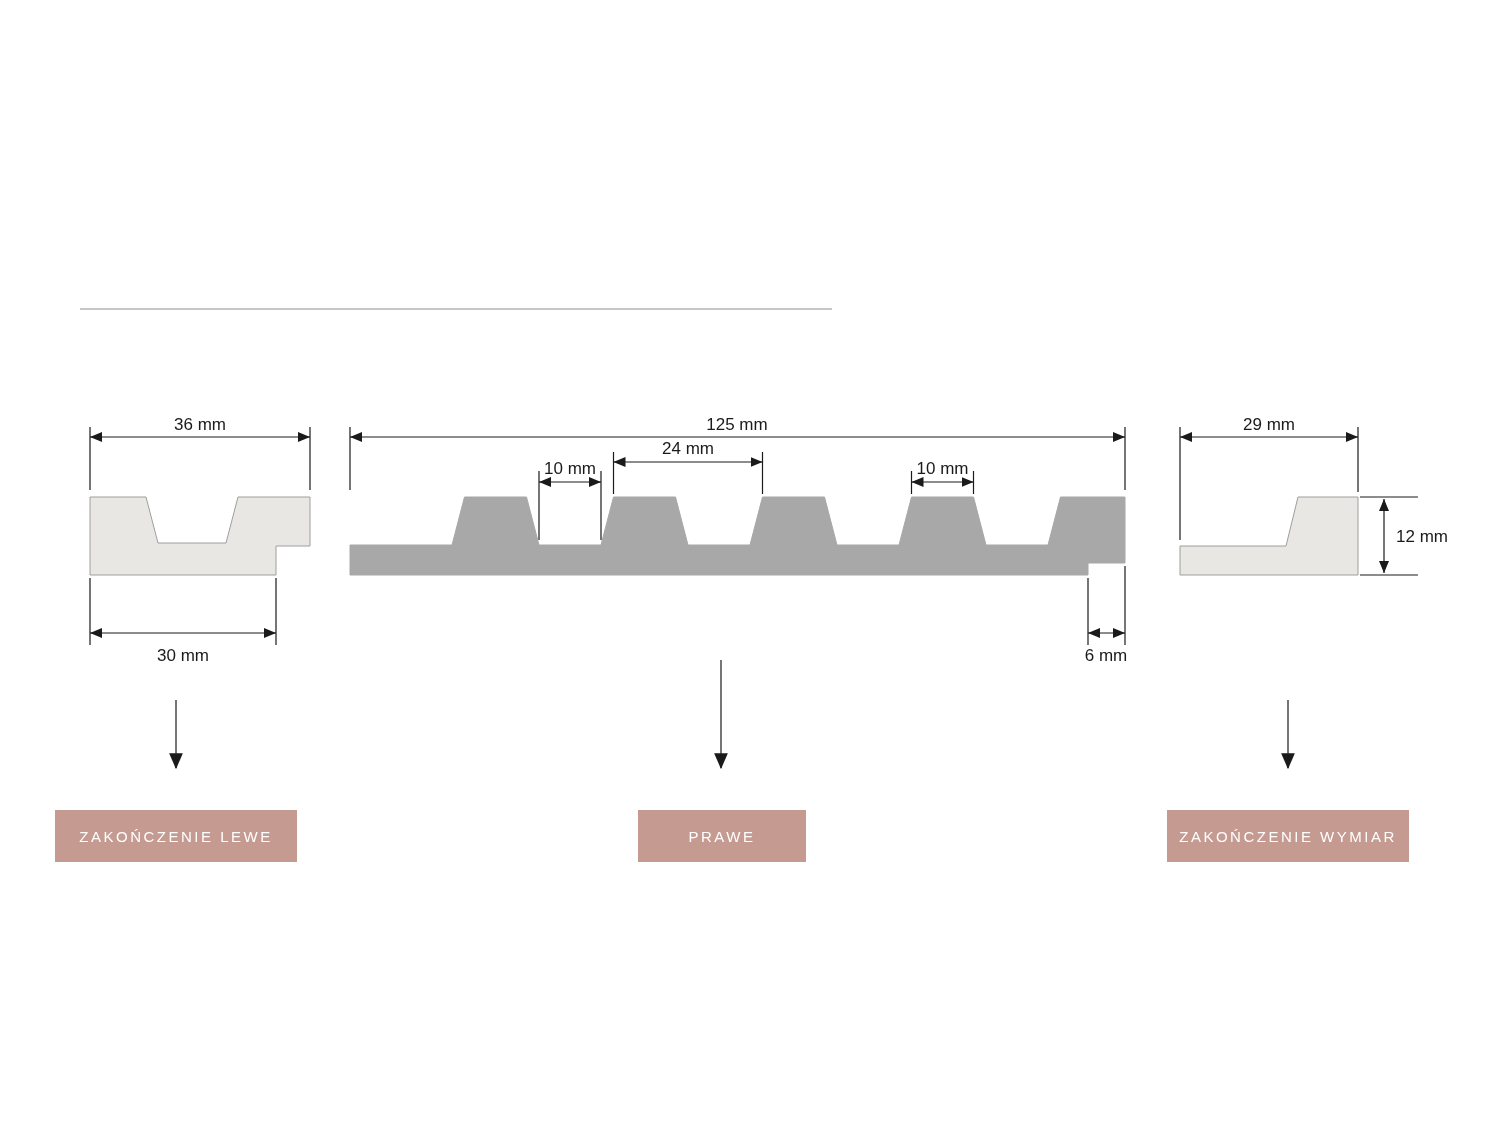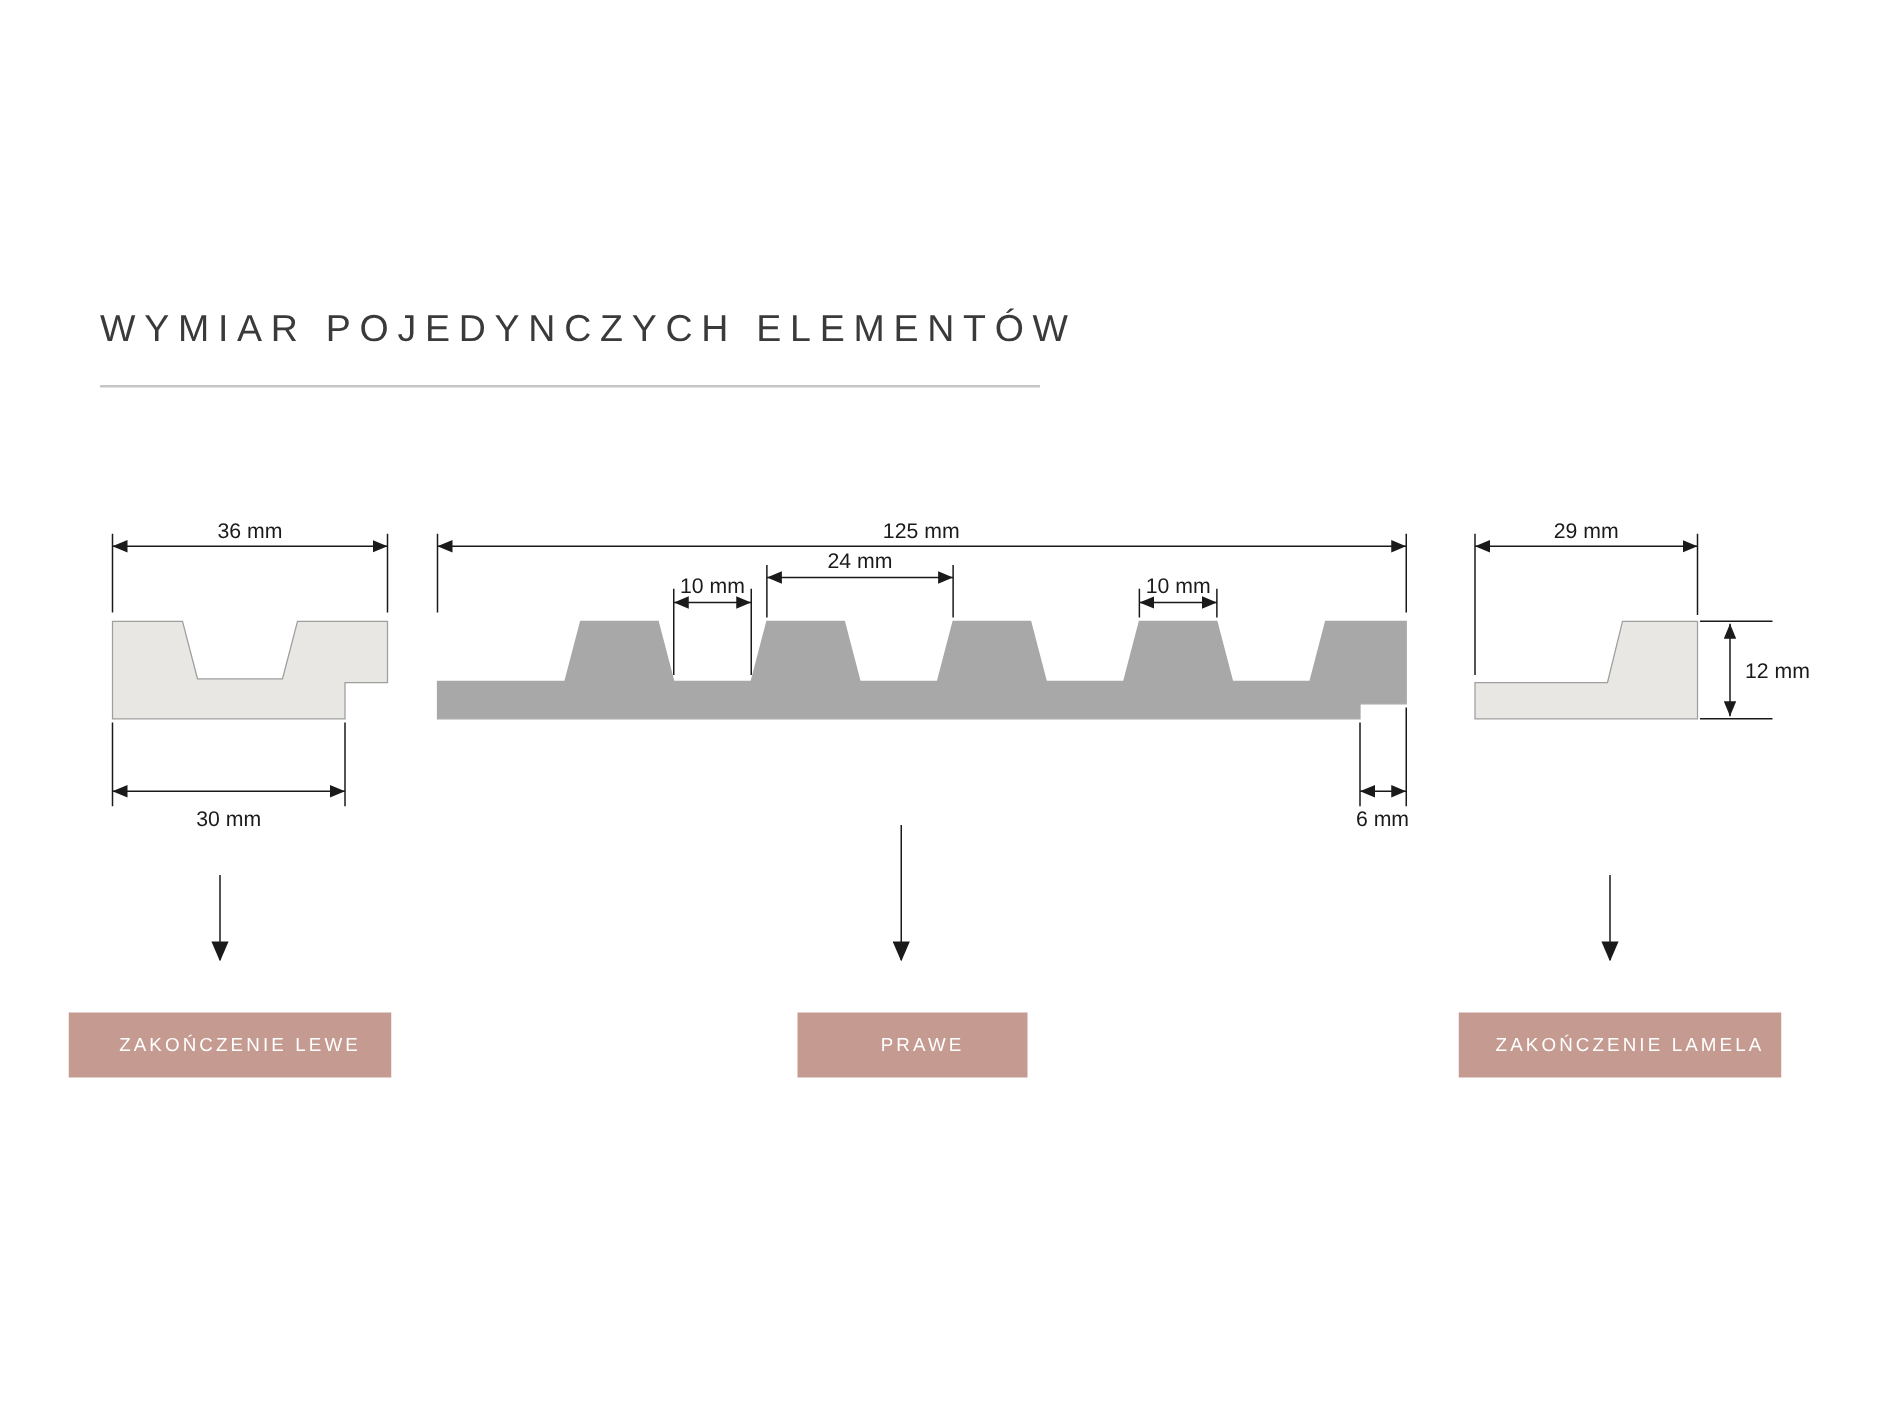--- a/index.html
+++ b/index.html
@@ -55,32 +55,30 @@
     position: absolute;
     height: 52px;
     display: flex;
     align-items: center;
     justify-content: center;
     background: var(--label_bg, #c49a91);
     color: var(--label_text, #ffffff);
     font-size: 15px;
     letter-spacing: 2.5px;
     white-space: nowrap;
-    padding-left: 16px;
   }
   .label-left  { left: 55px;   top: 810px; width: 242px; }
   .label-mid   { left: 638px;  top: 810px; width: 168px; }
   .label-right { left: 1167px; top: 810px; width: 242px; }
 </style>
 </head>
 <body>
 
 <div class="page">
 
-  <div class="title">WYMIAR POJEDYNCZYCH ELEMENTÓW</div>
   <div class="divider"></div>
 
   <svg class="diagram" width="1504" height="1130" viewBox="0 0 1504 1130" xmlns="http://www.w3.org/2000/svg">
     <defs>
       <marker id="dimArrow" markerUnits="userSpaceOnUse" markerWidth="12" markerHeight="10" viewBox="0 0 12 10" refX="12" refY="5" orient="auto-start-reverse">
         <path class="arrowhead" d="M0,0 L12,5 L0,10 Z"></path>
       </marker>
       <marker id="bigArrow" markerUnits="userSpaceOnUse" markerWidth="16" markerHeight="14" viewBox="0 0 14 12" refX="13" refY="6" orient="auto-start-reverse">
         <path class="arrowhead" d="M0,0 L14,6 L0,12 Z"></path>
       </marker>
@@ -161,15 +159,15 @@
       <text class="dim-text" x="1396" y="542" text-anchor="start">12 mm</text>
     </g>
 
     <line class="pointer-line" x1="176" y1="700" x2="176" y2="768" marker-end="url(#bigArrow)"></line>
     <line class="pointer-line" x1="721" y1="660" x2="721" y2="768" marker-end="url(#bigArrow)"></line>
     <line class="pointer-line" x1="1288" y1="700" x2="1288" y2="768" marker-end="url(#bigArrow)"></line>
   </svg>
 
   <div class="label-box label-left">ZAKOŃCZENIE LEWE</div>
   <div class="label-box label-mid">PRAWE</div>
-  <div class="label-box label-right">ZAKOŃCZENIE LAMELA</div>
+  <div class="label-box label-right">ZAKOŃCZENIE WYMIAR</div>
 
 </div>
 
 </body></html>

